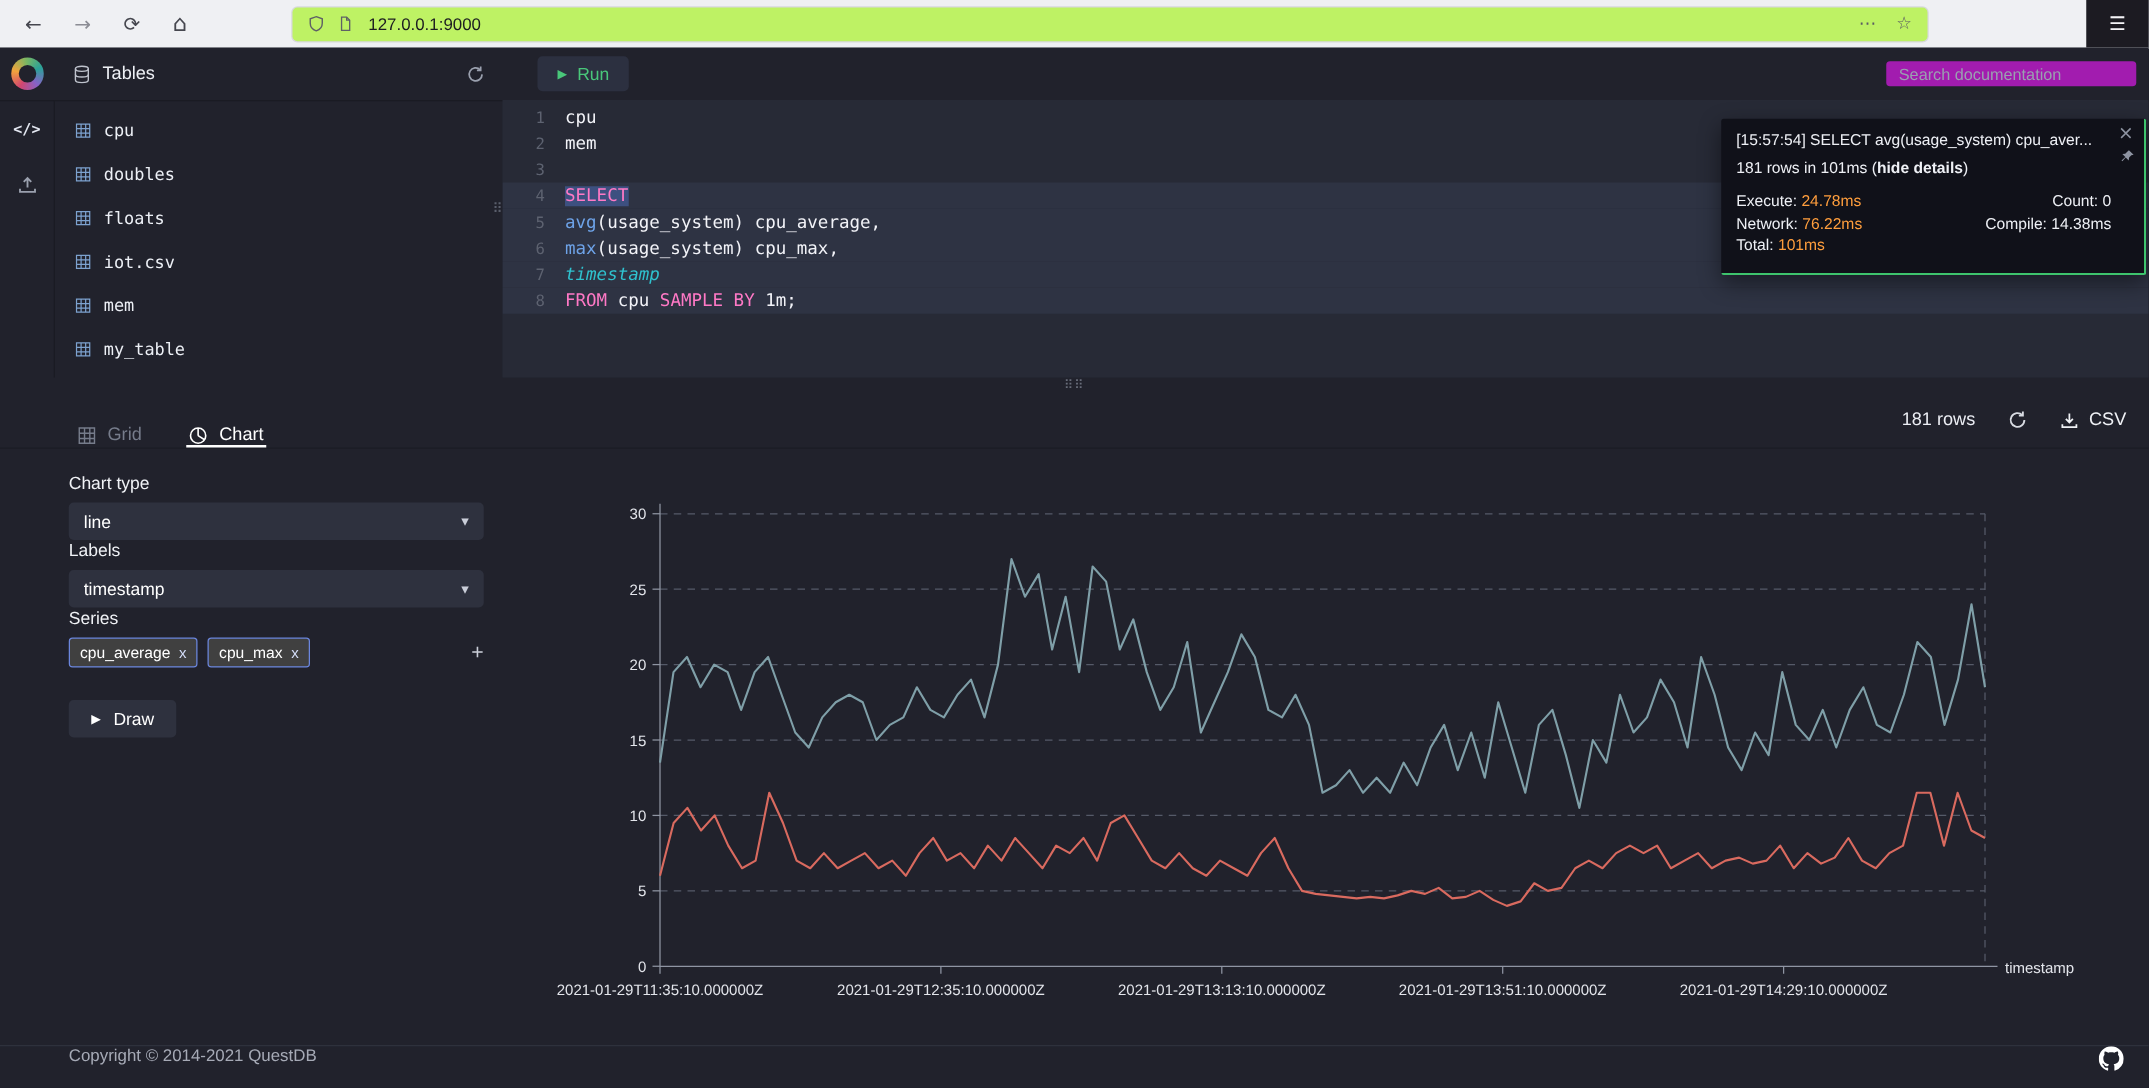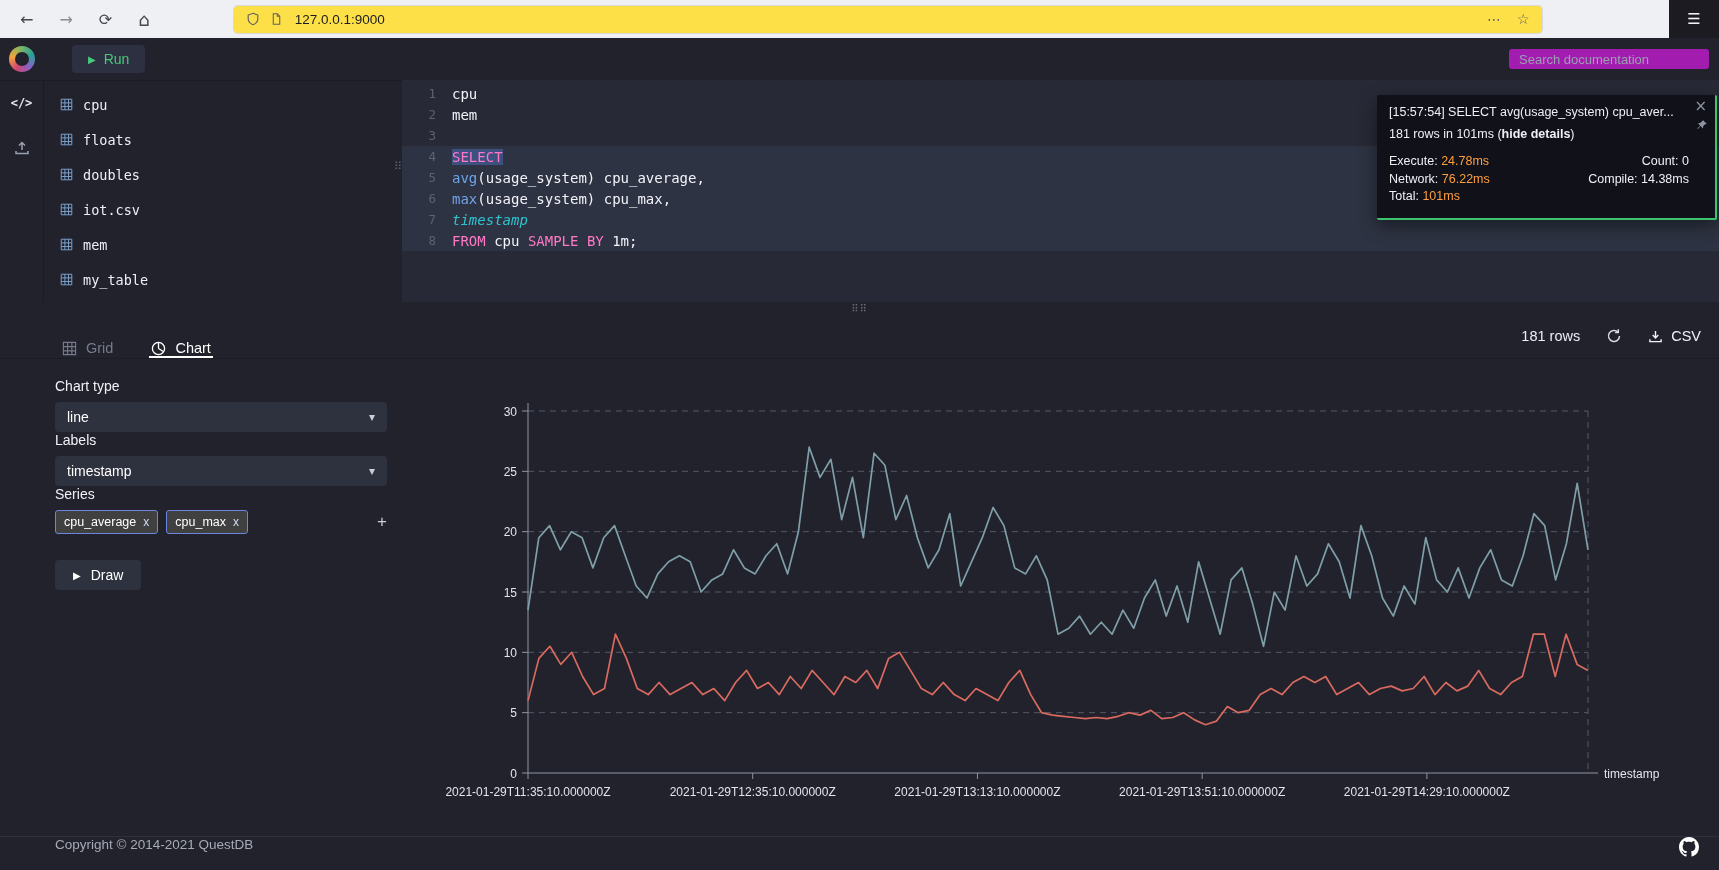--- a/index.html
+++ b/index.html
@@ -2,21 +2,21 @@
 <html><head>
 <meta charset="utf-8">
 <style>
   html,body{margin:0;padding:0}
   body{width:1719px;height:870px;position:relative;overflow:hidden;background:#21222c;font-family:"Liberation Sans",sans-serif}
 
   
   .browser-bar{position:absolute;top:0;left:0;right:0;height:38px;background:#eff0f3;border-bottom:1px solid #d2d3d8;display:flex;align-items:center}
   .nav-icons{display:flex;align-items:center;gap:26px;padding:0 20px;color:#46474f;font-size:16px;font-family:"DejaVu Sans",sans-serif}
   .nav-icons .dim{color:#8b8c94}
-  .url-bar{margin-left:64px;width:1308px;height:27px;background:#fde047;border-radius:4px;display:flex;align-items:center;padding:0 12px;gap:10px;box-sizing:border-box;box-shadow:0 0 0 1px #d8d9de}
+  .url-bar{margin-left:64px;width:1308px;height:27px;background:#bef264;border-radius:4px;display:flex;align-items:center;padding:0 12px;gap:10px;box-sizing:border-box;box-shadow:0 0 0 1px #d8d9de}
   .url-bar .uicon{color:#5f6166;display:flex}
   .url-input{flex:1;border:none;outline:none;font-size:13.5px;color:#1c1c21;background:transparent;font-family:"Liberation Sans",sans-serif}
   .url-right{display:flex;gap:16px;color:#5a5b63;font-size:14px;font-family:"DejaVu Sans",sans-serif}
   .menu-seg{position:absolute;right:0;top:0;width:50px;height:38px;background:#1c1b22;display:flex;align-items:center;justify-content:center;color:#f3f3f6;font-size:15px;font-family:"DejaVu Sans",sans-serif}
 
   
   .app{position:absolute;top:38px;left:0;right:0;bottom:0;background:#21222c;color:#eef0f5}
 
   .topbar{position:absolute;top:0;left:0;right:0;height:42px;display:flex;align-items:center;border-bottom:1px solid #1a1b23}
   .logo-box{width:44px;height:42px;display:flex;align-items:center;justify-content:center;cursor:pointer}
@@ -127,20 +127,36 @@
     <span>☰</span>
   </div>
 </div>
 
 <div class="app">
 
   <div class="topbar">
     <div class="logo-box">
         <div class="logo"></div>
       </div>
+    <div class="tables-header">
+      <span class="db-icon">
+        <svg width="15" height="15" viewBox="0 0 16 16">
+            <ellipse cx="8" cy="3.2" rx="5.5" ry="2.2" fill="none" stroke="currentColor" stroke-width="1.2"></ellipse>
+            <path d="M2.5 3.2v9.6c0 1.2 2.5 2.2 5.5 2.2s5.5-1 5.5-2.2V3.2" fill="none" stroke="currentColor" stroke-width="1.2"></path>
+            <path d="M2.5 8c0 1.2 2.5 2.2 5.5 2.2S13.5 9.2 13.5 8" fill="none" stroke="currentColor" stroke-width="1.2"></path>
+          </svg>
+      </span>
+      <span class="th-label">Tables</span>
+      <span class="th-refresh">
+        <svg width="15" height="15" viewBox="0 0 16 16">
+            <path d="M13.5 8a5.5 5.5 0 1 1-1.6-3.9" fill="none" stroke="currentColor" stroke-width="1.5"></path>
+            <path d="M12.3 1.2v3.3H9.1" fill="none" stroke="currentColor" stroke-width="1.5"></path>
+          </svg>
+      </span>
+    </div>
     <div class="editor-toolbar">
       <button class="run-btn">
         <span class="play">▶</span>
         <span>Run</span>
       </button>
       <input class="search-input" placeholder="Search documentation" style="">
     </div>
   </div>
 
   <div class="main">
@@ -162,29 +178,29 @@
             </svg>
           </span>
         <span>cpu</span>
       </div>
       <div class="table-item">
         <span class="table-icon">
             <svg width="13" height="13" viewBox="0 0 16 16">
               <path d="M1.5 1.5h13v13h-13zM1.5 6h13M1.5 10.5h13M6 1.5v13M10.5 1.5v13" stroke="currentColor" fill="none" stroke-width="1.2"></path>
             </svg>
           </span>
+        <span>doubles</span>
+      </div>
+      <div class="table-item">
+        <span class="table-icon">
+            <svg width="13" height="13" viewBox="0 0 16 16">
+              <path d="M1.5 1.5h13v13h-13zM1.5 6h13M1.5 10.5h13M6 1.5v13M10.5 1.5v13" stroke="currentColor" fill="none" stroke-width="1.2"></path>
+            </svg>
+          </span>
         <span>floats</span>
-      </div>
-      <div class="table-item">
-        <span class="table-icon">
-            <svg width="13" height="13" viewBox="0 0 16 16">
-              <path d="M1.5 1.5h13v13h-13zM1.5 6h13M1.5 10.5h13M6 1.5v13M10.5 1.5v13" stroke="currentColor" fill="none" stroke-width="1.2"></path>
-            </svg>
-          </span>
-        <span>doubles</span>
       </div>
       <div class="table-item">
         <span class="table-icon">
             <svg width="13" height="13" viewBox="0 0 16 16">
               <path d="M1.5 1.5h13v13h-13zM1.5 6h13M1.5 10.5h13M6 1.5v13M10.5 1.5v13" stroke="currentColor" fill="none" stroke-width="1.2"></path>
             </svg>
           </span>
         <span>iot.csv</span>
       </div>
       <div class="table-item">

